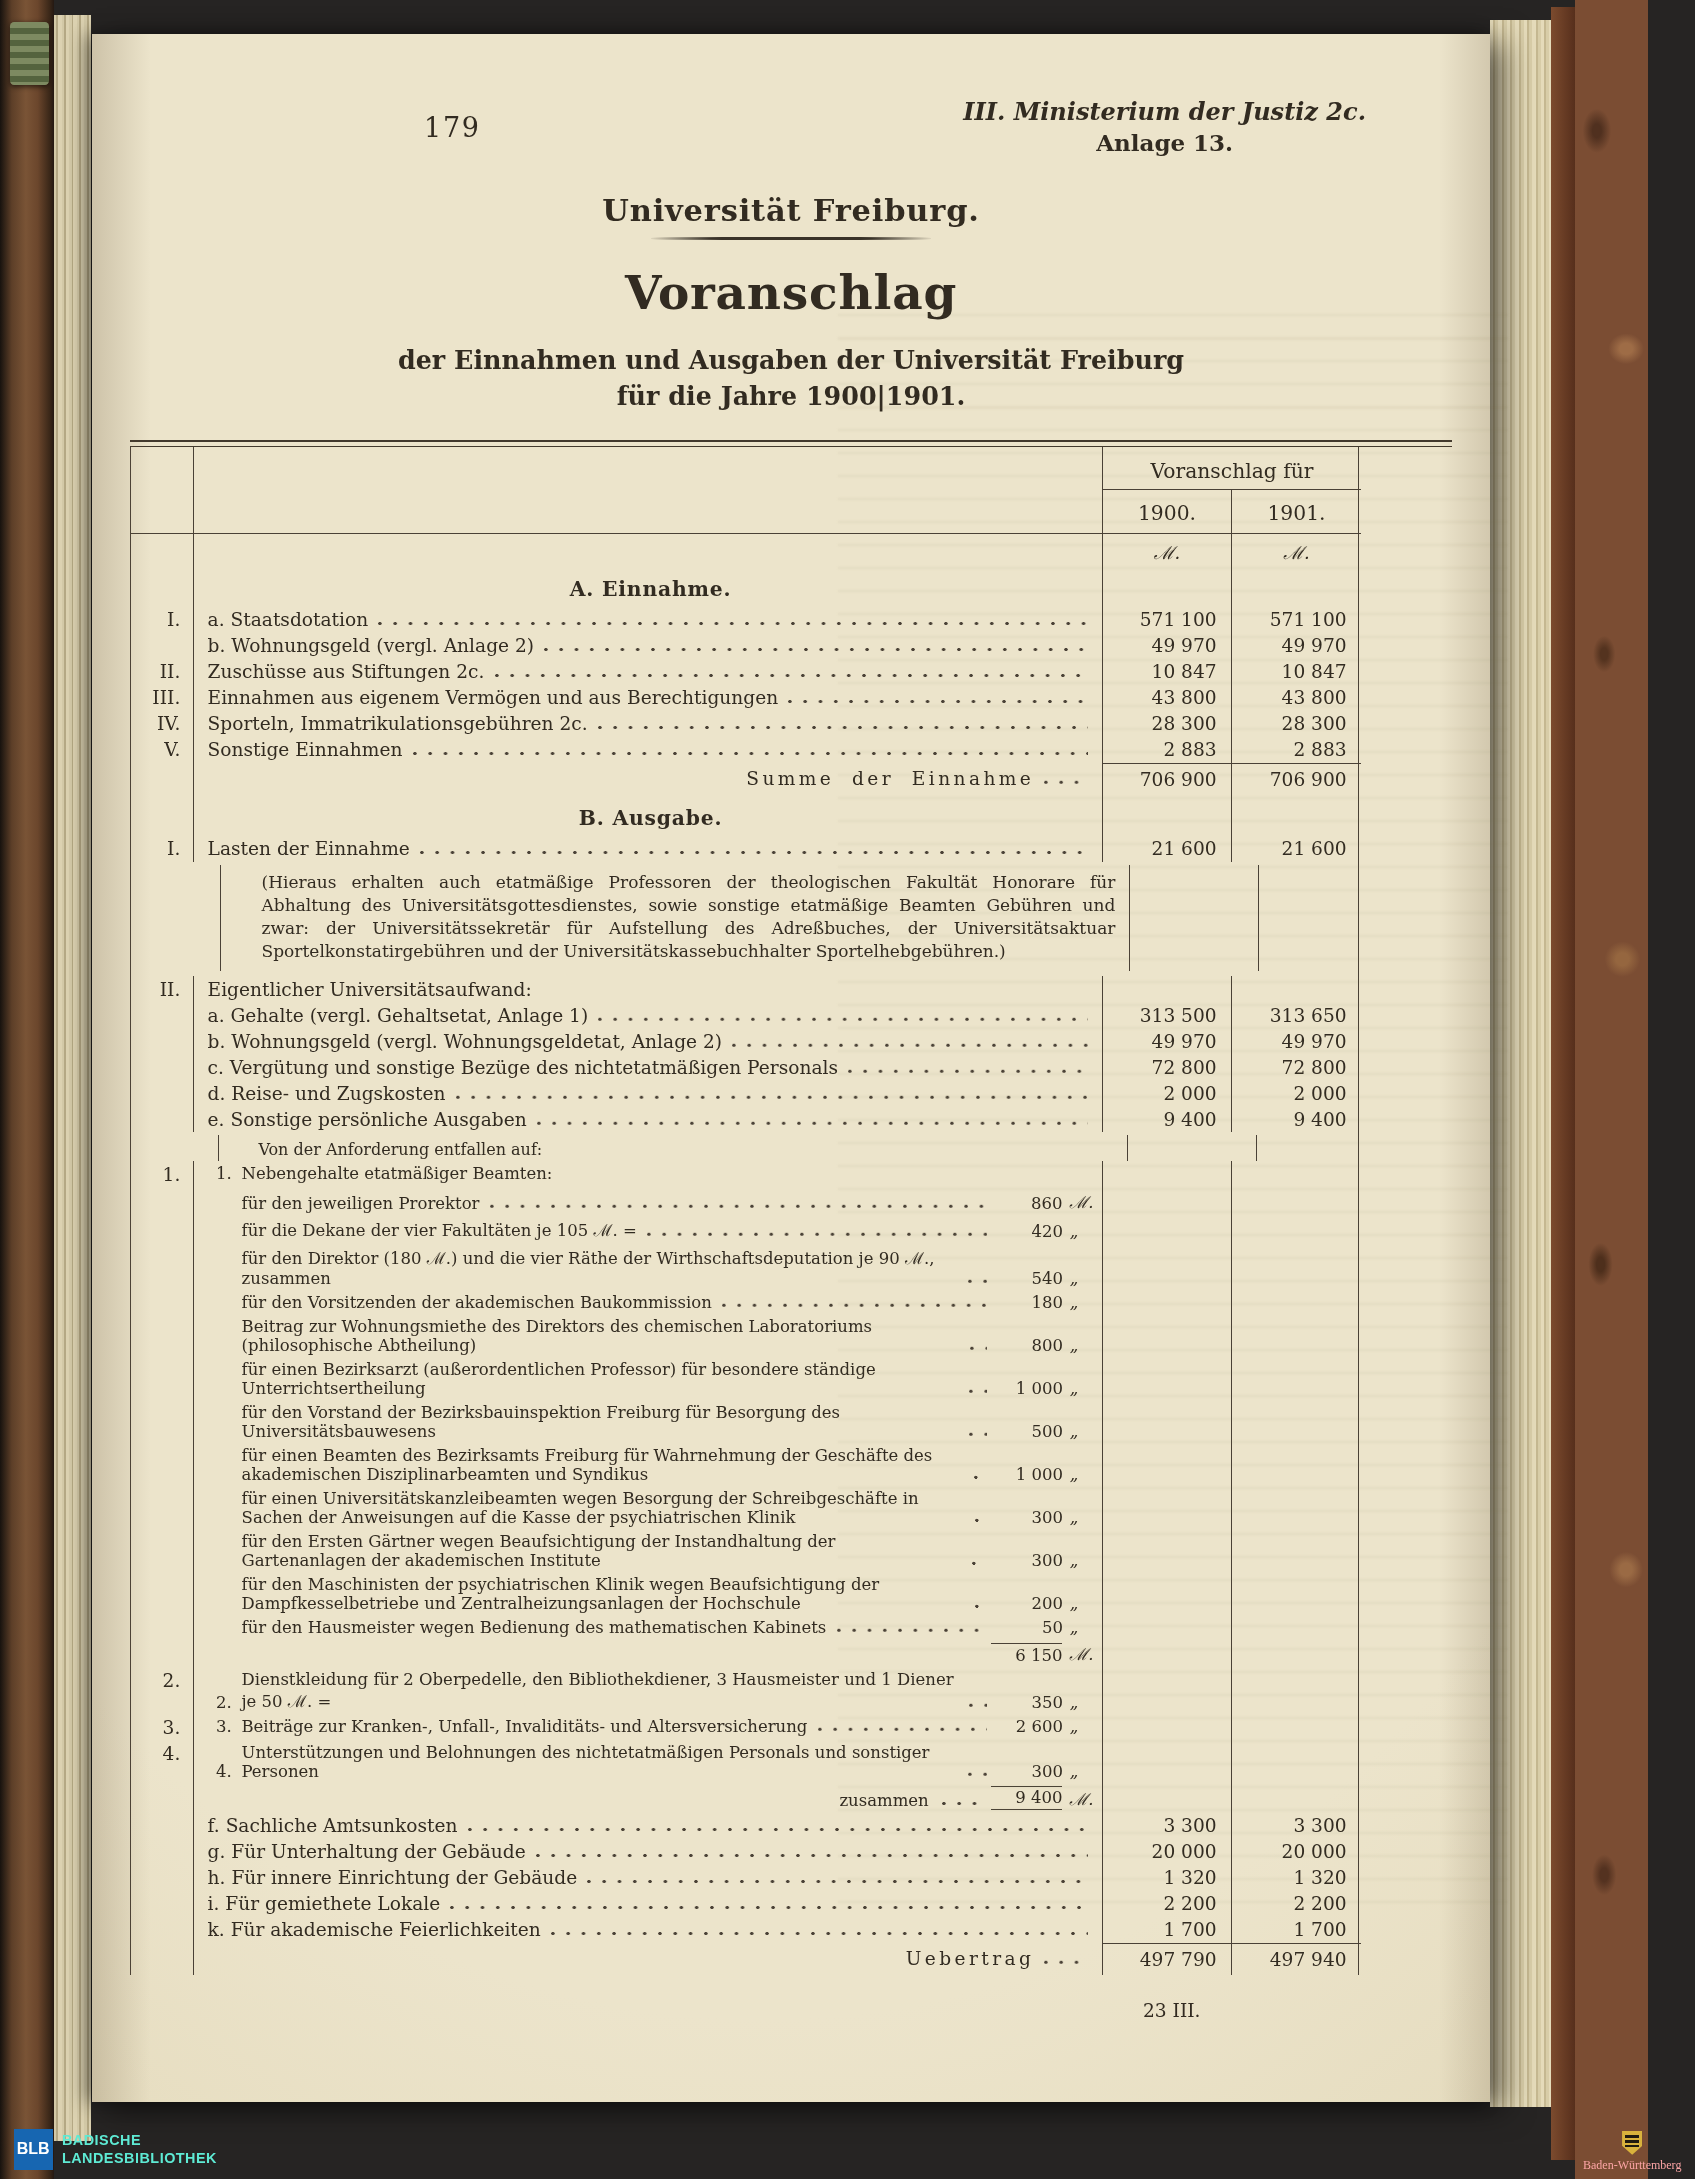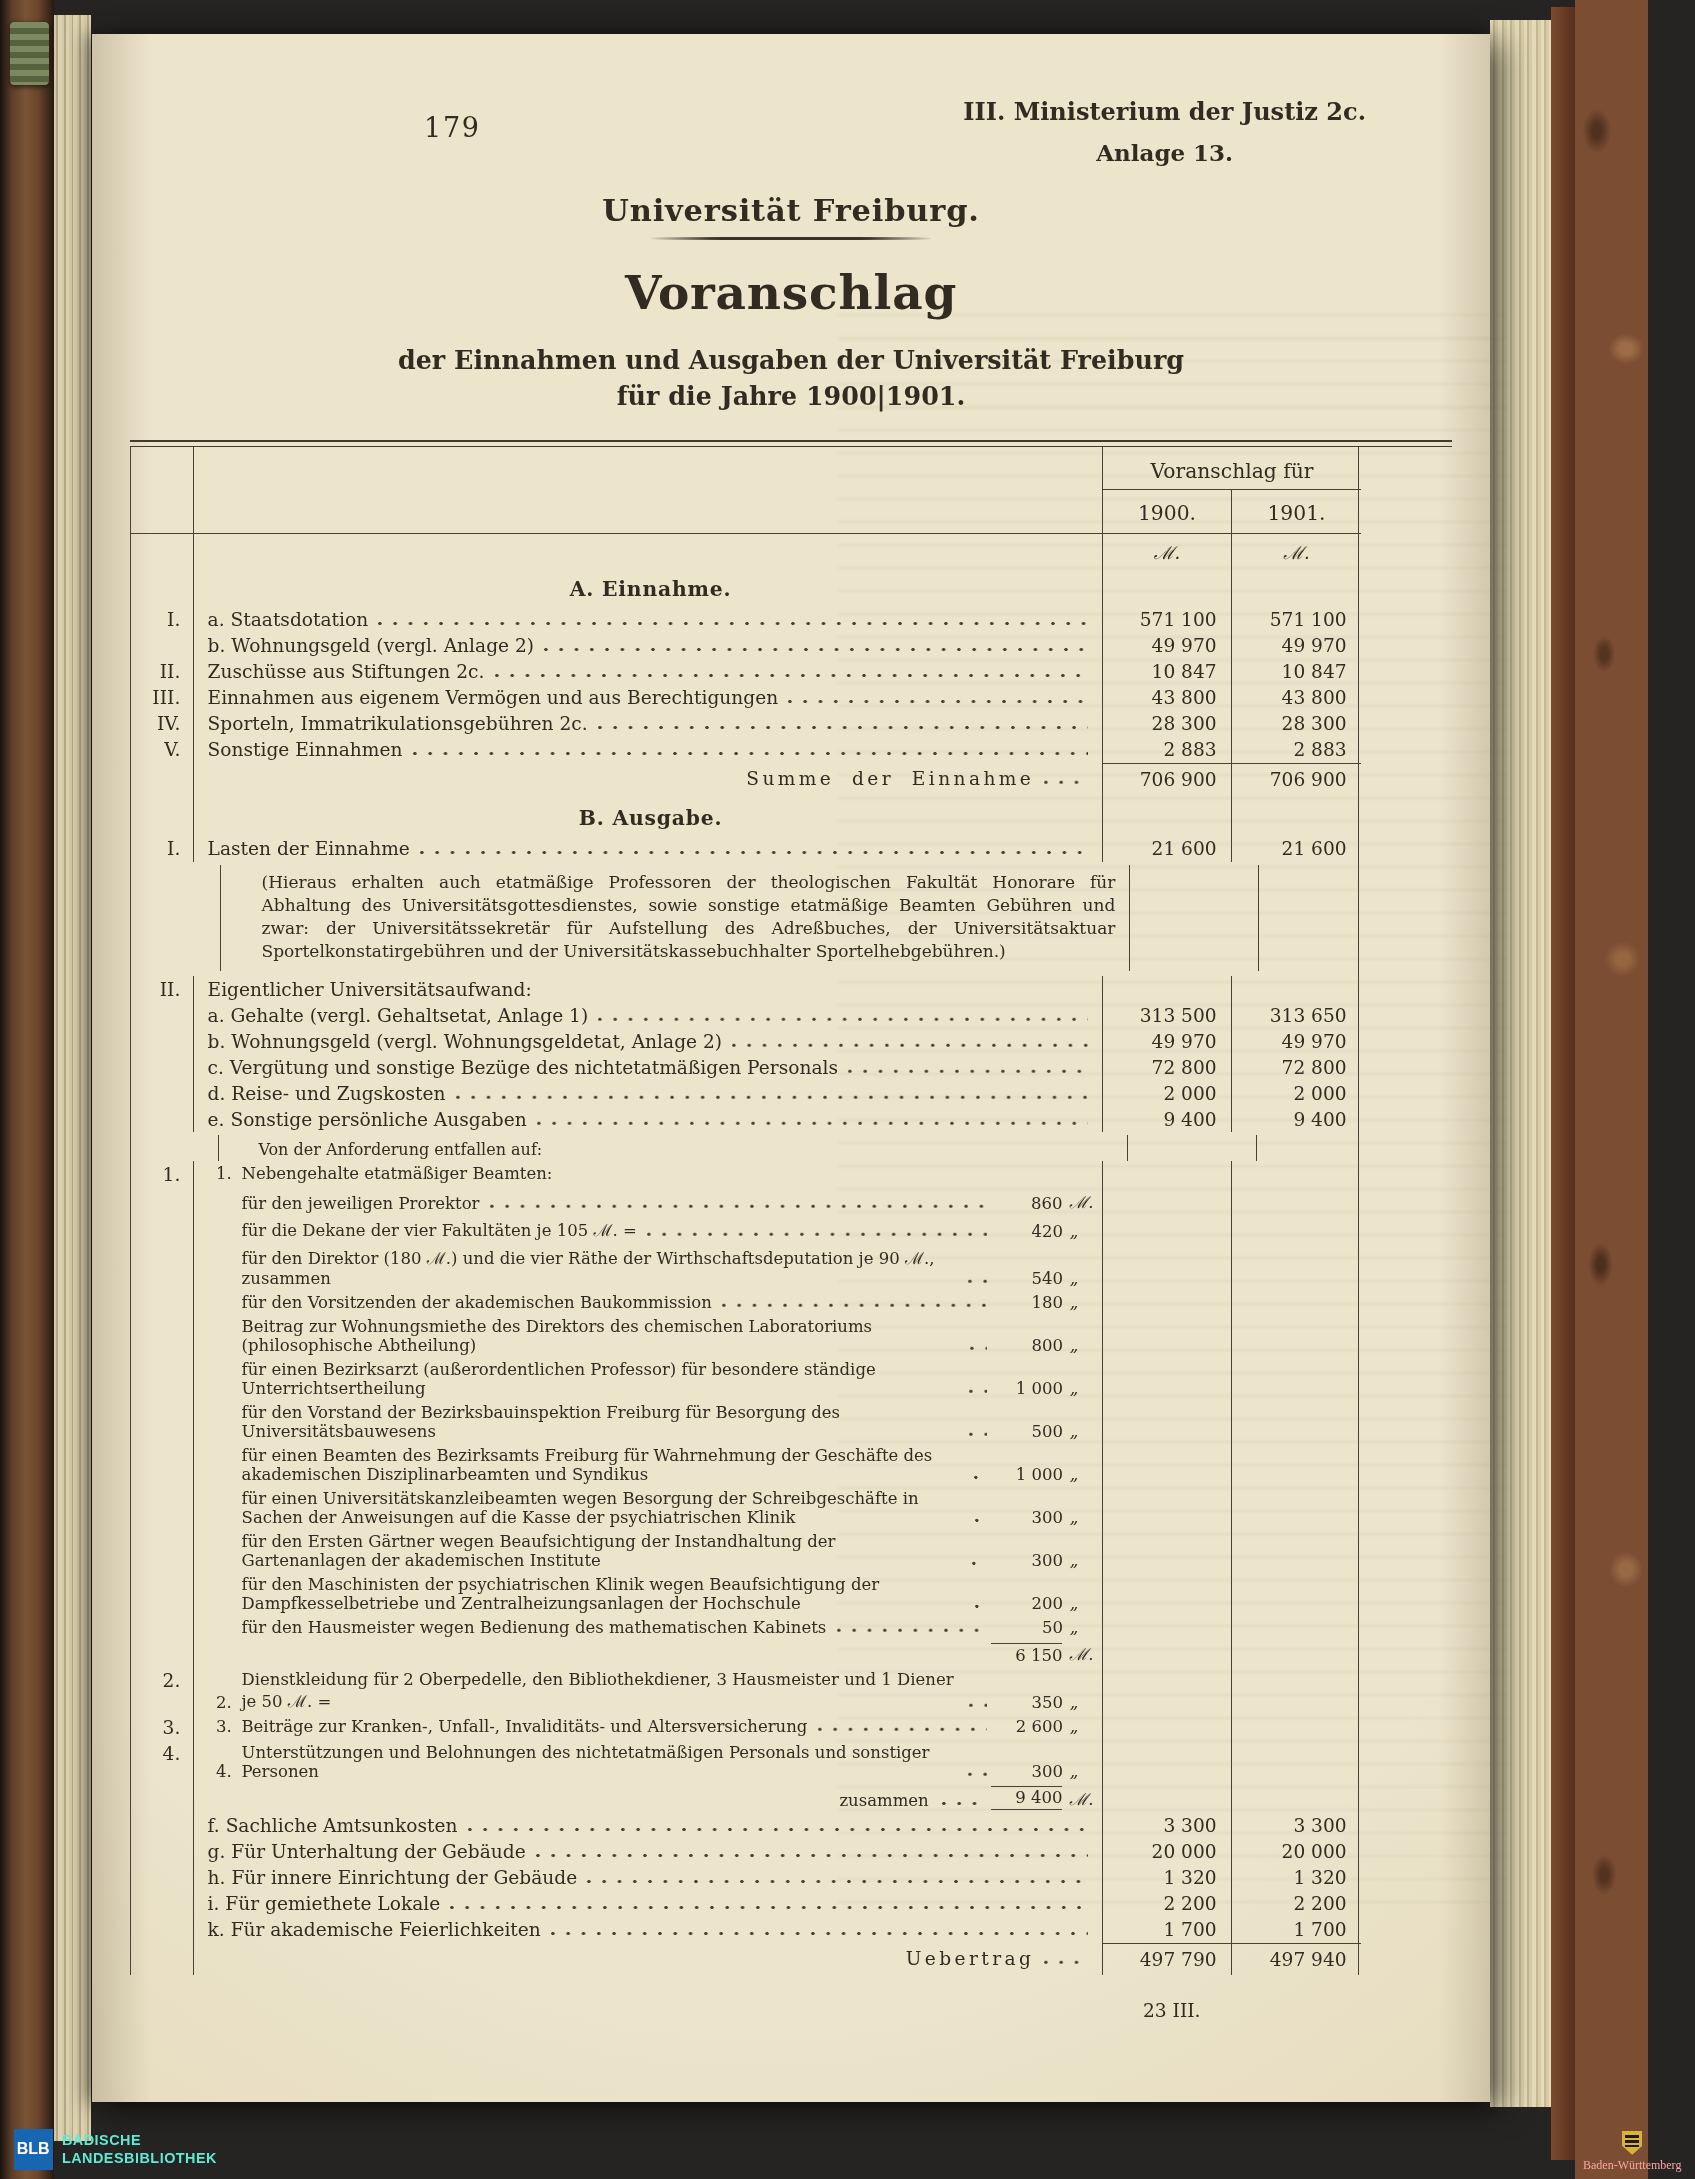--- a/index.html
+++ b/index.html
@@ -46,22 +46,22 @@
     font:12px "Liberation Serif", serif; }
   .bw-crest { width:20.3px; height:24px; margin:0 auto 3.4px; background:#d9b23c; position:relative;
     clip-path:polygon(0 0,100% 0,100% 62%,50% 100%,0 62%); }
   .bw-crest::after { content:""; position:absolute; left:3.4px; right:3.4px; top:4.2px; height:12px;
     background:repeating-linear-gradient(180deg,#201a10 0 2.5px, transparent 2.5px 5.1px); }
 
   
   .pg-head { position:relative; height:63px; margin-top:73px; }
   .pg-num { position:absolute; left:332px; top:5.1px; font-size:27px; letter-spacing:1.7px; }
   .pg-right { position:absolute; right:124px; top:-10.2px; text-align:center; font-weight:bold; }
-  .pg-right .l1 { font-size:24px; }
-  .pg-right .l2 { font-size:23px; margin-top:13px; }
+  .pg-right .l1 { font-size:24px;font-style:italic; }
+  .pg-right .l2 { font-size:23px; margin-top:3px; }
 
   
   .title-block { text-align:center; margin-top:22px; }
   .t1 { font-size:30.5px; font-weight:bold; letter-spacing:0.8px; }
   .t1-rule { width:280px; height:3.4px; margin:8.5px auto 0;
     background:radial-gradient(52% 120% at 50% 50%, #3a3329 55%, rgba(58,51,41,0) 100%); }
   .t2 { font-size:47px; font-weight:bold; margin-top:25.4px; letter-spacing:0.8px; }
   .t3 { font-size:25.4px; font-weight:bold; margin-top:22px; line-height:1.42; }
 
   .double-rule { margin:25.4px 38px 0; height:6.8px; border-top:2.5px solid #42392d; border-bottom:0.8px solid #42392d; }

